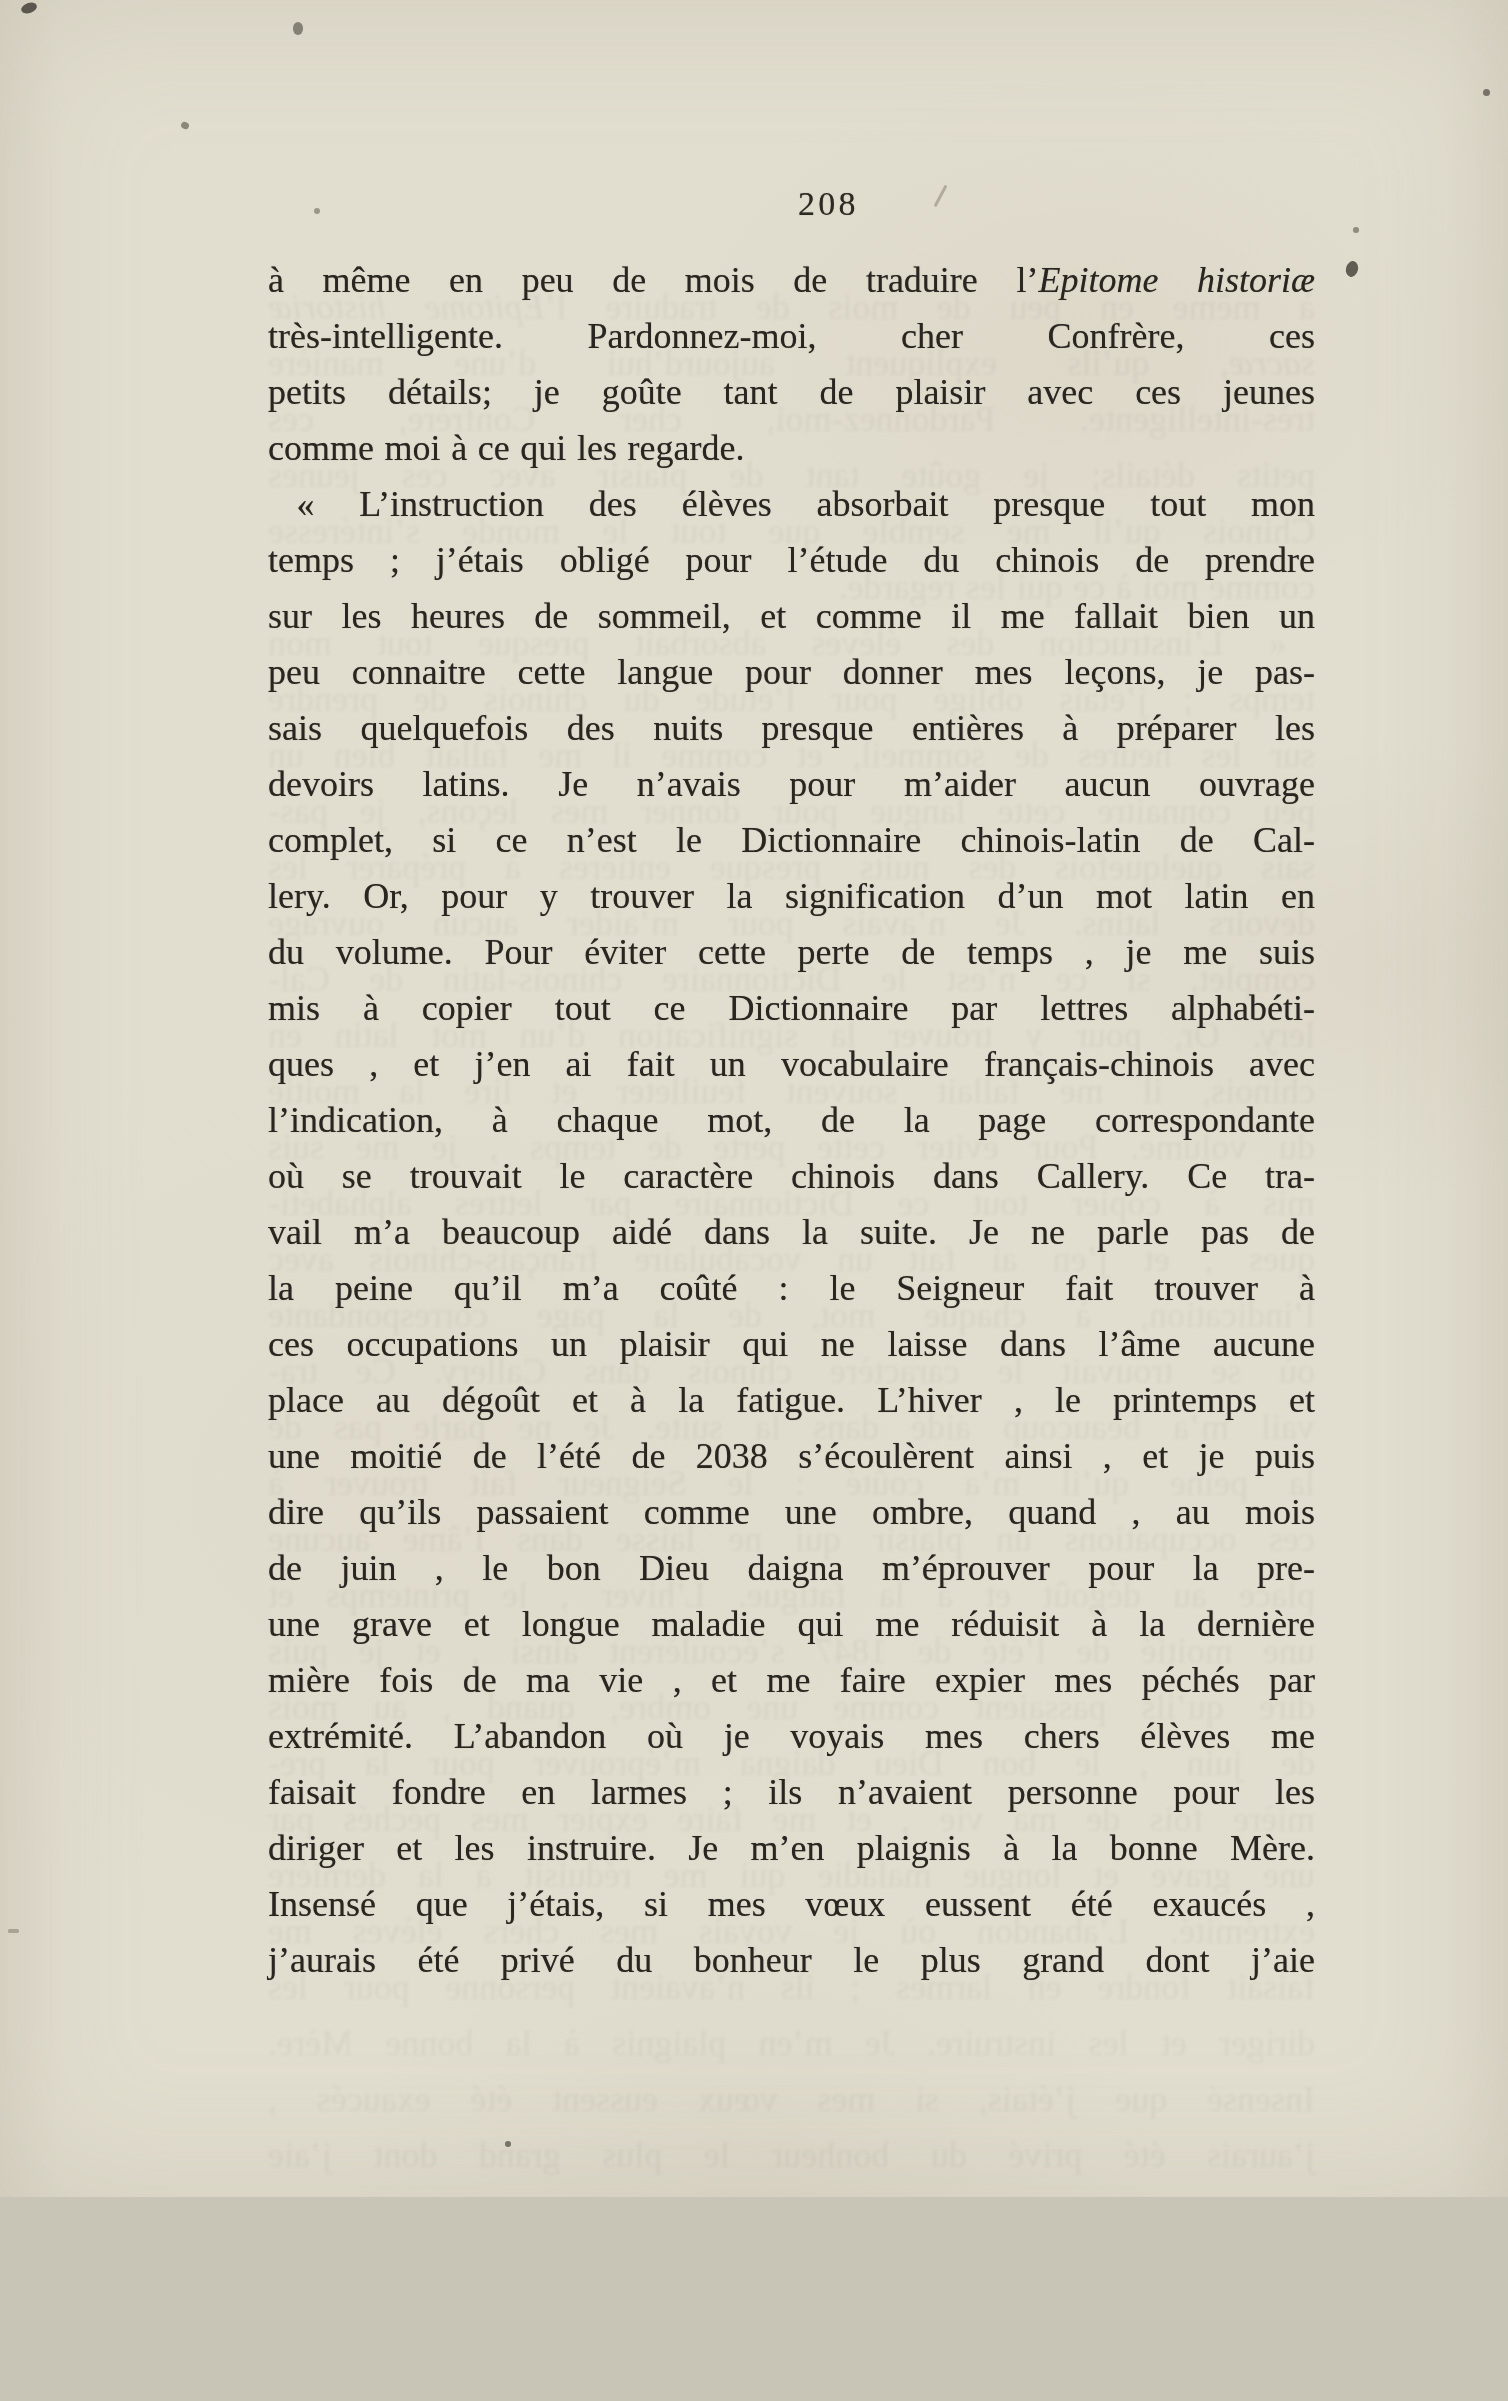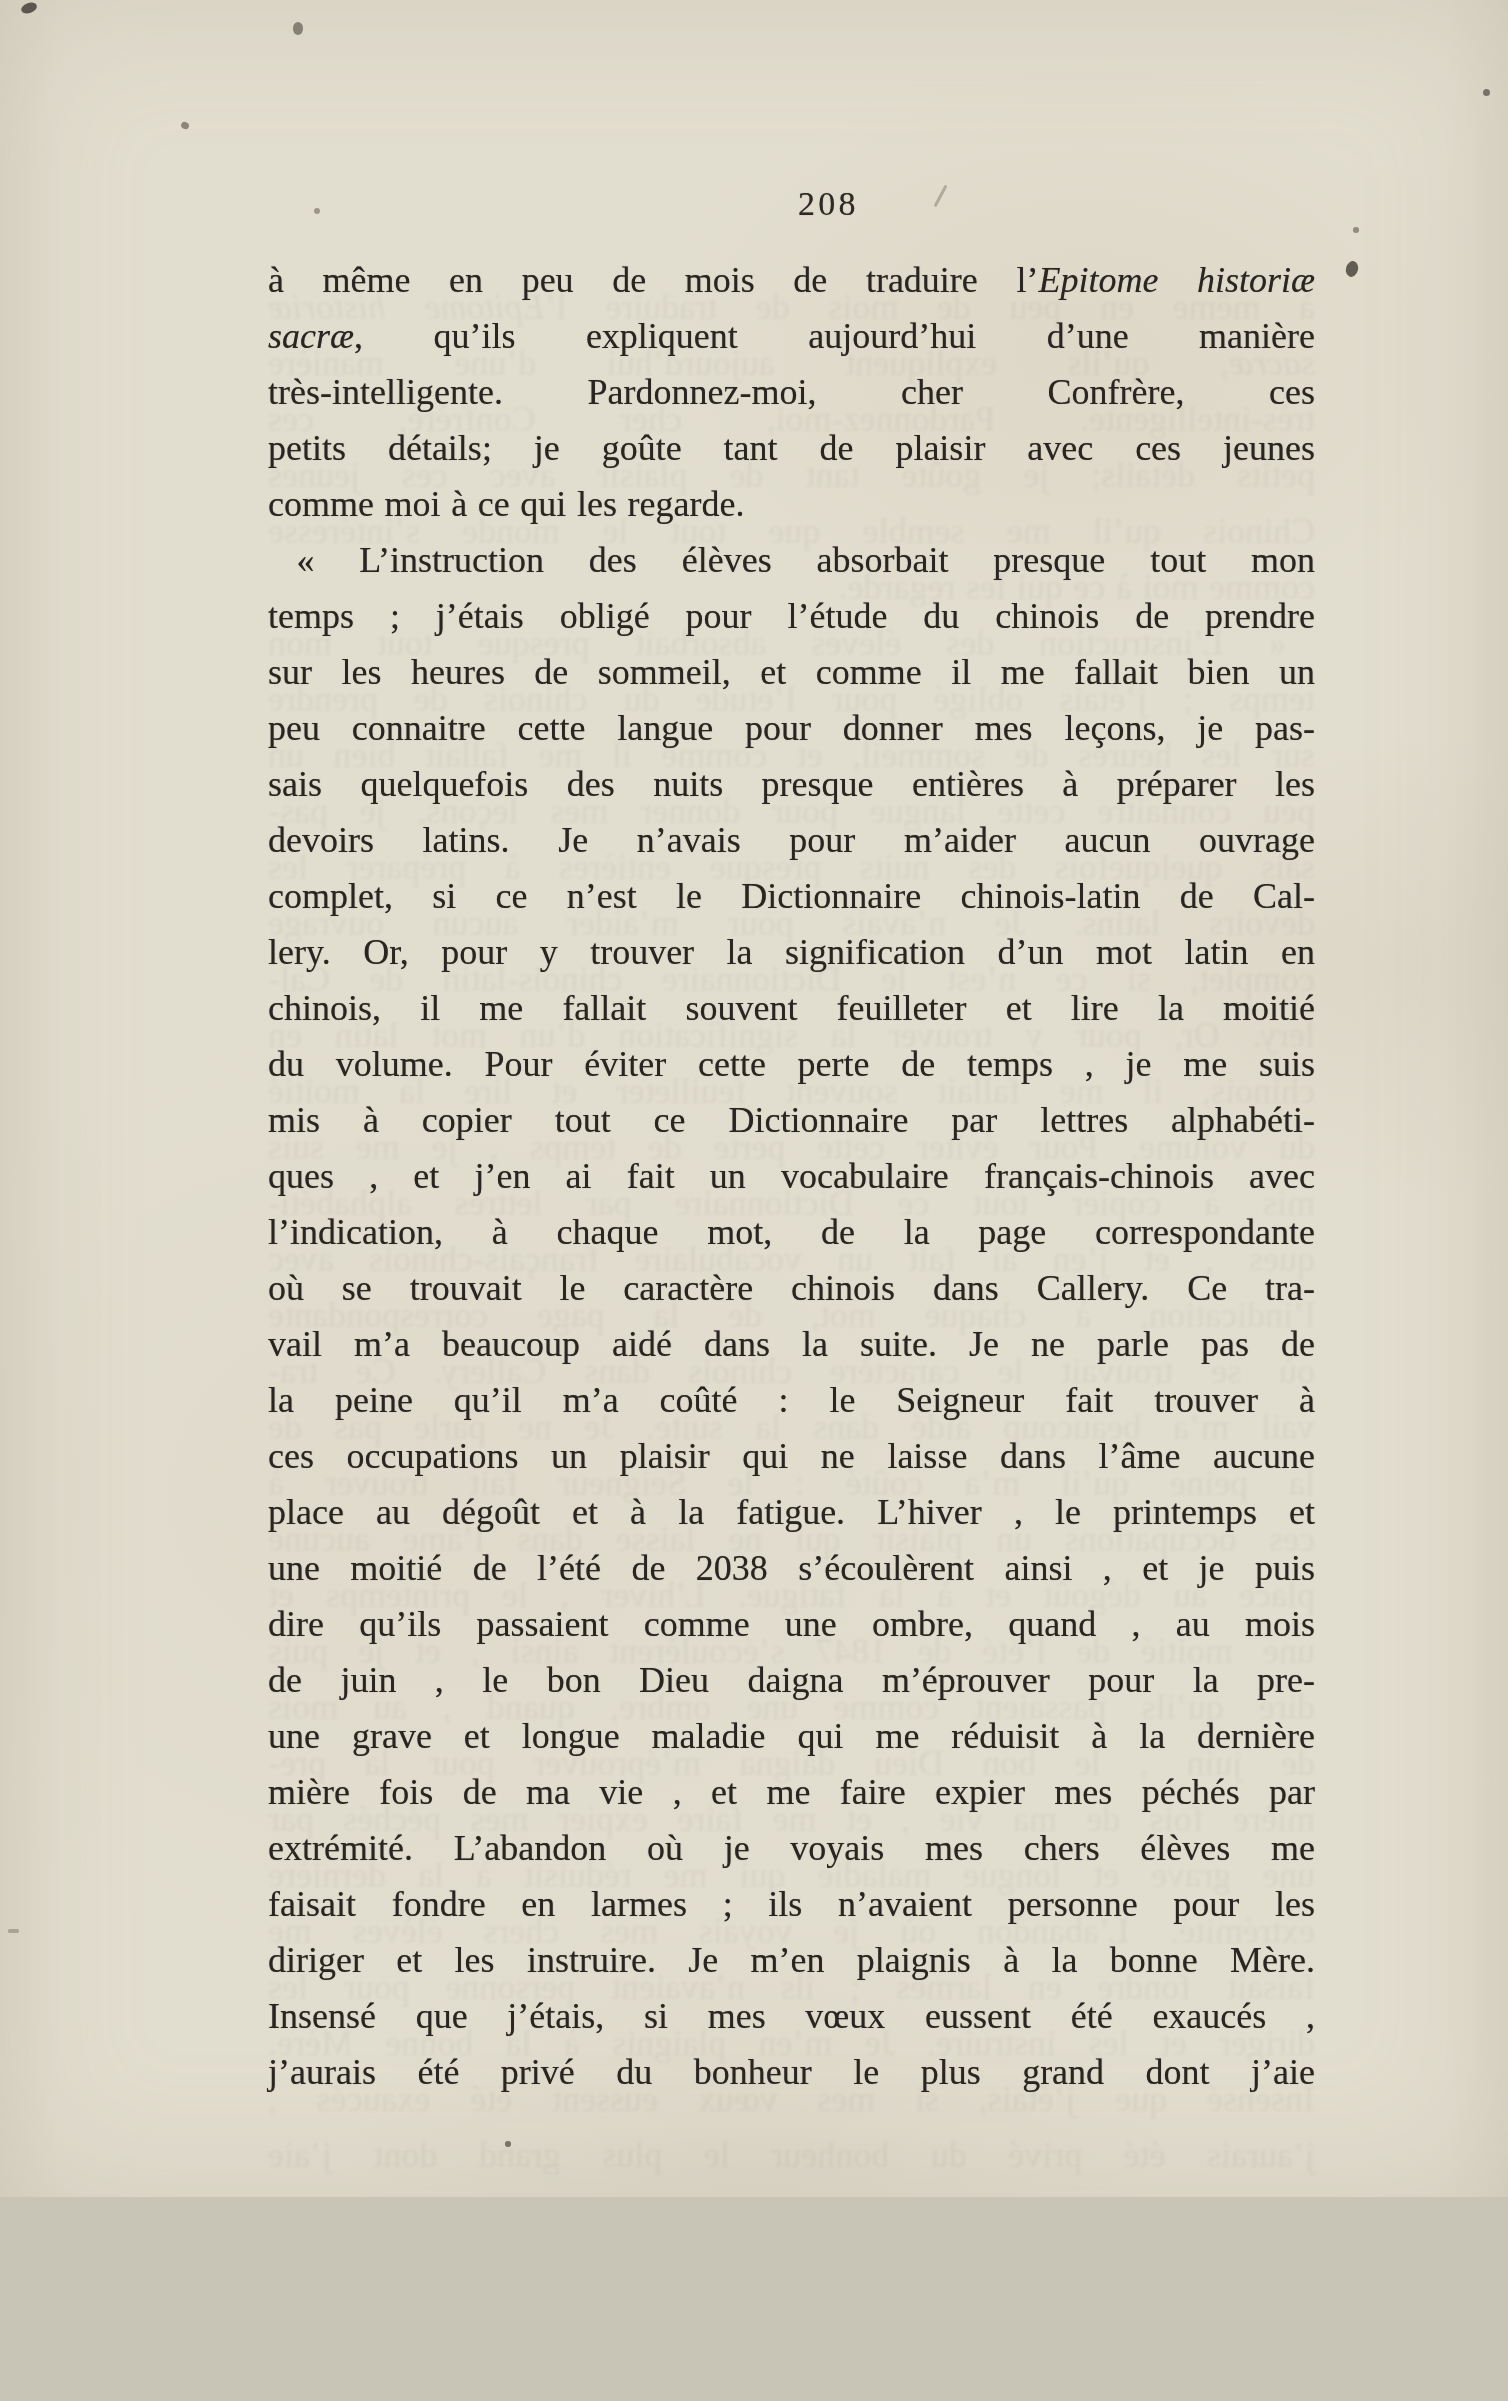--- a/index.html
+++ b/index.html
@@ -108,33 +108,31 @@
       <div class="line fill"><span>mière fois de ma vie , et me faire expier mes péchés par</span></div>
       <div class="line fill"><span>une grave et longue maladie qui me réduisit à la dernière</span></div>
       <div class="line fill"><span>extrémité. L’abandon où je voyais mes chers élèves me</span></div>
       <div class="line fill"><span>faisait fondre en larmes ; ils n’avaient personne pour les</span></div>
       <div class="line fill"><span>diriger et les instruire. Je m’en plaignis à la bonne Mère.</span></div>
       <div class="line fill"><span>Insensé que j’étais, si mes vœux eussent été exaucés ,</span></div>
       <div class="line fill"><span>j’aurais été privé du bonheur le plus grand dont j’aie</span></div>
     </div>
     <div class="text-block">
       <div class="line fill"><span>à même en peu de mois de traduire l’</span><span class="it">Epitome historiæ</span></div>
-      <div class="line fill"><span class="it">sacræ</span><span>, qu’ils expliquent aujourd’hui  d’une manière</span></div>
       <div class="line fill"><span>très-intelligente. Pardonnez-moi, cher Confrère, ces</span></div>
       <div class="line fill"><span>petits détails; je goûte tant de plaisir avec ces jeunes</span></div>
       <div class="line"><span>comme moi à ce qui les regarde.</span></div>
       <div class="line fill indent"><span>« L’instruction des élèves absorbait presque tout mon</span></div>
       <div class="line fill"><span>temps ; j’étais obligé pour l’étude du chinois de prendre</span></div>
       <div class="line fill"><span>sur les heures de sommeil, et comme il me fallait bien un</span></div>
       <div class="line fill"><span>peu connaitre cette langue pour donner mes leçons, je pas-</span></div>
       <div class="line fill"><span>sais quelquefois des nuits presque entières à préparer les</span></div>
       <div class="line fill"><span>devoirs latins. Je n’avais pour m’aider aucun ouvrage</span></div>
       <div class="line fill"><span>complet, si ce n’est le Dictionnaire chinois-latin de Cal-</span></div>
       <div class="line fill"><span>lery. Or, pour y trouver la signification d’un mot latin en</span></div>
-      <div class="line fill"><span>chinois, il me fallait souvent feuilleter et lire la moitié</span></div>
       <div class="line fill"><span>du volume. Pour éviter cette perte de temps , je me suis</span></div>
       <div class="line fill"><span>mis à copier tout ce Dictionnaire par lettres alphabéti-</span></div>
       <div class="line fill"><span>ques , et j’en ai fait un vocabulaire français-chinois avec</span></div>
       <div class="line fill"><span>l’indication, à chaque mot, de la page correspondante</span></div>
       <div class="line fill"><span>où se trouvait le caractère chinois dans Callery. Ce tra-</span></div>
       <div class="line fill"><span>vail m’a beaucoup aidé dans la suite. Je ne parle pas de</span></div>
       <div class="line fill"><span>la peine qu’il m’a  coûté : le  Seigneur  fait  trouver  à</span></div>
       <div class="line fill"><span>ces occupations un plaisir qui ne laisse dans l’âme aucune</span></div>
       <div class="line fill"><span>place au dégoût et à la fatigue. L’hiver , le printemps et</span></div>
       <div class="line fill"><span>une moitié de l’été de 2038 s’écoulèrent ainsi , et je puis</span></div>

